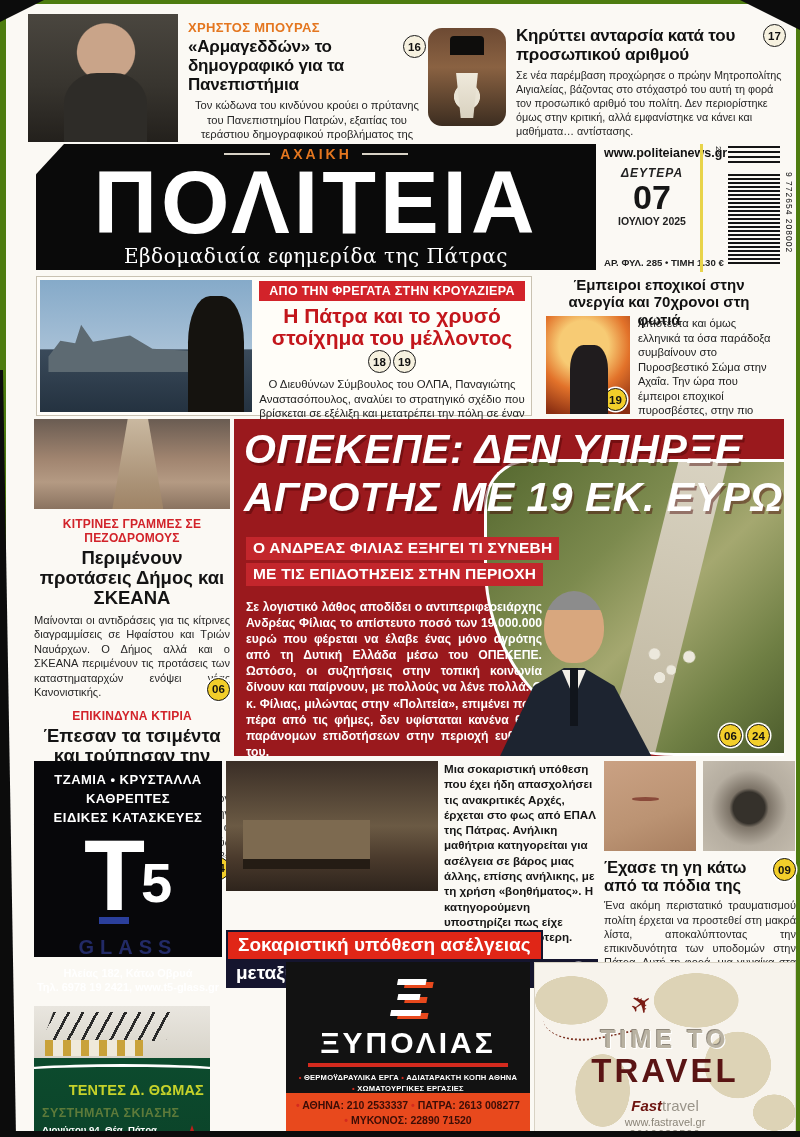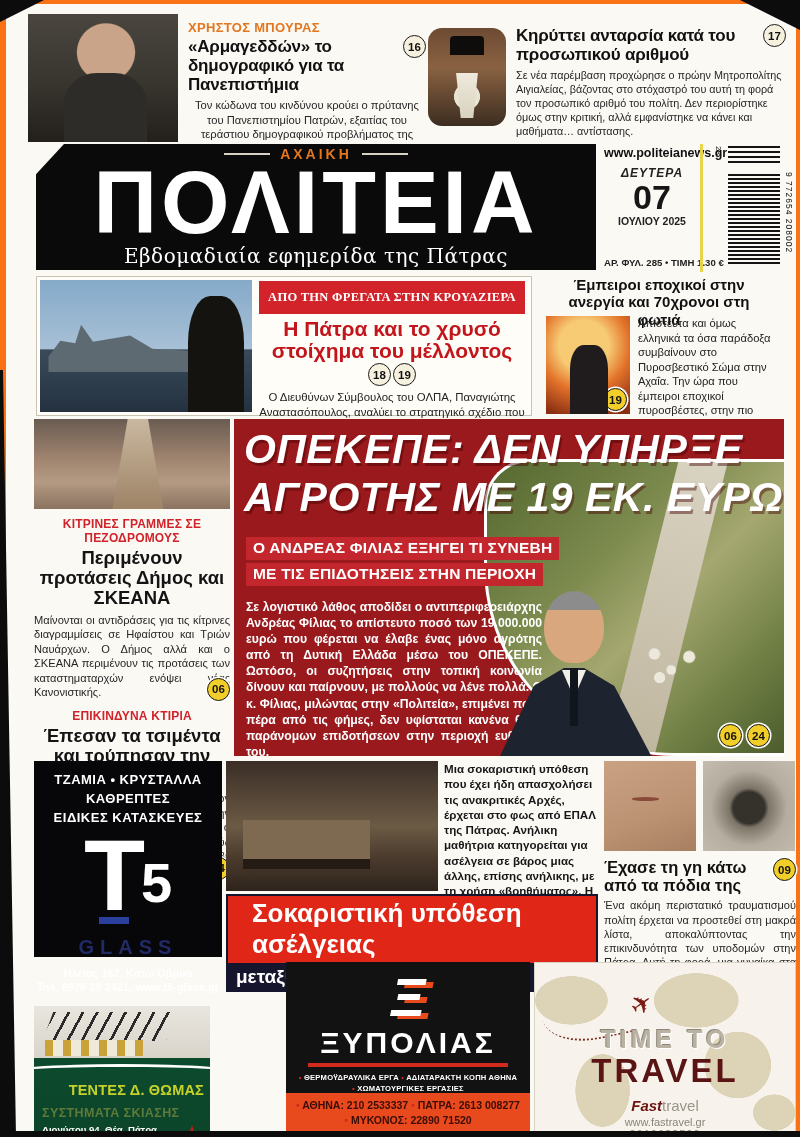--- a/index.html
+++ b/index.html
@@ -1,17 +1,17 @@
 <!DOCTYPE html>
 <html lang="el"><head>
 <meta charset="utf-8">
 <style>
   * { margin:0; padding:0; box-sizing:border-box; }
   body { background:#333; font-family:"Liberation Sans","DejaVu Sans",sans-serif; }
-  .sheet { position:relative; width:800px; height:1137px; background:#f97316; overflow:hidden; margin:0 auto; }
+  .sheet { position:relative; width:800px; height:1137px; background:#4d7c0f; overflow:hidden; margin:0 auto; }
   .paper { position:absolute; left:6px; top:4px; right:4px; bottom:6px; background:#fbf9f4; }
 
   
   .scan { position:absolute; background:#0c0c0c; z-index:40; }
   .scan-tl { left:0; top:0; width:44px; height:22px; clip-path:polygon(0 0,100% 0,0 100%); }
   .scan-tr { right:0; top:0; width:60px; height:30px; clip-path:polygon(0 0,100% 0,100% 100%); }
   .scan-left { left:0; top:370px; width:16px; height:767px; clip-path:polygon(0 0,3px 0,16px 100%,0 100%); }
   .scan-bottom { left:0; bottom:0; width:100%; height:6px; }
 
   .badge { display:inline-flex; align-items:center; justify-content:center; width:23px; height:23px;
@@ -66,21 +66,21 @@
   
   .row2 { position:absolute; left:30px; top:272px; right:10px; height:140px; }
   .story-port { position:absolute; left:0; top:0; width:496px; height:140px; border:1px solid #c9c2b2; background:#fffdf8; }
   .ship-photo { position:absolute; left:3px; top:3px; width:212px; height:132px;
      background:linear-gradient(180deg,#85aac9 0%,#a7c0d6 52%,#3a4a5a 53%,#243240 100%); }
   .ship-photo::before { content:""; position:absolute; left:4%; top:30%; width:70%; height:40%;
      background:#5d6a72; clip-path:polygon(0 70%,8% 40%,18% 45%,22% 10%,30% 42%,55% 30%,70% 55%,100% 60%,100% 100%,0 100%); }
   .ship-photo::after { content:""; position:absolute; right:4%; top:12%; width:26%; height:88%;
      background:#15130f; border-radius:40% 40% 0 0; }
   .port-content { position:absolute; left:222px; right:6px; top:4px; }
-  .port-kicker { background:#d2232a; color:#fff; font-weight:bold; font-size:12.5px; text-align:center; padding:9px 0; letter-spacing:.3px;font-family:Liberation Serif, serif; }
+  .port-kicker { background:#d2232a; color:#fff; font-weight:bold; font-size:12.5px; text-align:center; padding:3px 0; letter-spacing:.3px; }
   .port-headline { color:#c3161c; font-weight:800; font-size:21px; line-height:1.05; text-align:center; margin-top:4px; }
   .port-badges { display:inline-flex; gap:2px; vertical-align:middle; }
   .port-body { font-size:11.4px; line-height:1.28; color:#222; text-align:center; margin-top:4px; }
   .story-fire { position:absolute; left:510px; top:0; width:226px; height:140px; }
   .fire-headline { color:#111; font-weight:800; font-size:15px; line-height:1.15; text-align:center; }
   .fire-photo { position:absolute; left:0; top:40px; width:84px; height:98px;
      background:radial-gradient(circle at 45% 30%, #f7cb74 0 30%, #e2722a 55%, #8a2e12 90%); }
   .fire-photo::after { content:""; position:absolute; left:28%; top:30%; width:46%; height:70%;
      background:#201c1e; border-radius:35% 35% 0 0; }
   .fire-photo .badge { position:absolute; right:3px; bottom:3px; }
@@ -140,22 +140,22 @@
   .t5-addr { font-size:11px; font-weight:bold; margin-top:8px; }
   .t5-tel { font-size:11px; font-weight:bold; margin-top:2px; }
 
   .classroom-photo { position:absolute; left:220px; top:757px; width:212px; height:130px;
      background:linear-gradient(180deg,#3a2e26 0%,#6b5a44 50%,#4a3a2c 75%,#2e241c 100%); }
   .classroom-photo::before { content:""; position:absolute; left:8%; top:45%; width:60%; height:30%;
      background:#7d6a50; box-shadow:0 10px 0 #241c14; }
   .school-body { position:absolute; left:438px; top:757px; width:154px; font-size:11.6px; font-weight:bold;
      line-height:1.32; color:#161616; }
   .school-banner { position:absolute; left:220px; top:890px; width:372px; }
-  .sb-line1 { display:inline-block; background:#e02617; color:#fff; font-weight:800; font-size:26px;
-     padding:2px 24px 3px; border:2px solid #15152e; border-bottom:none; }
+  .sb-line1 { display:inline-block; background:#e02617; color:#fff; font-weight:800; font-size:19px;
+     padding:2px 10px 3px; border:2px solid #15152e; border-bottom:none;margin-top:36px; }
   .sb-line2 { position:relative; background:#15152e; color:#fff; font-weight:800; font-size:19px;
      padding:3px 10px 4px; }
   .sb-line2 .badge { position:absolute; right:8px; top:4px; }
 
   .manhole { position:absolute; left:598px; top:757px; width:192px; height:196px; }
   .mh-photos { display:flex; gap:7px; }
   .leg-photo { width:92px; height:90px; background:linear-gradient(160deg,#caa183 0%,#bb9373 60%,#a87f60 100%); }
   .leg-photo::before { content:""; position:absolute; left:30%; top:40%; width:30%; height:4%;
      background:#8a4a3a; border-radius:50%; }
   .hole-photo { width:92px; height:90px;

